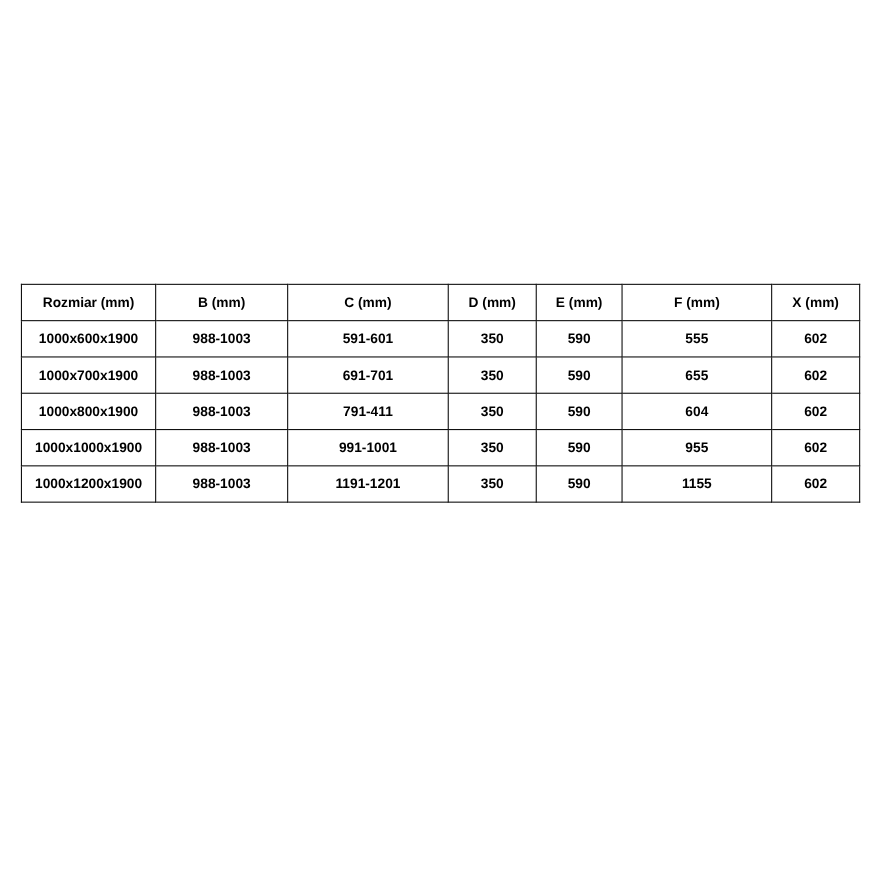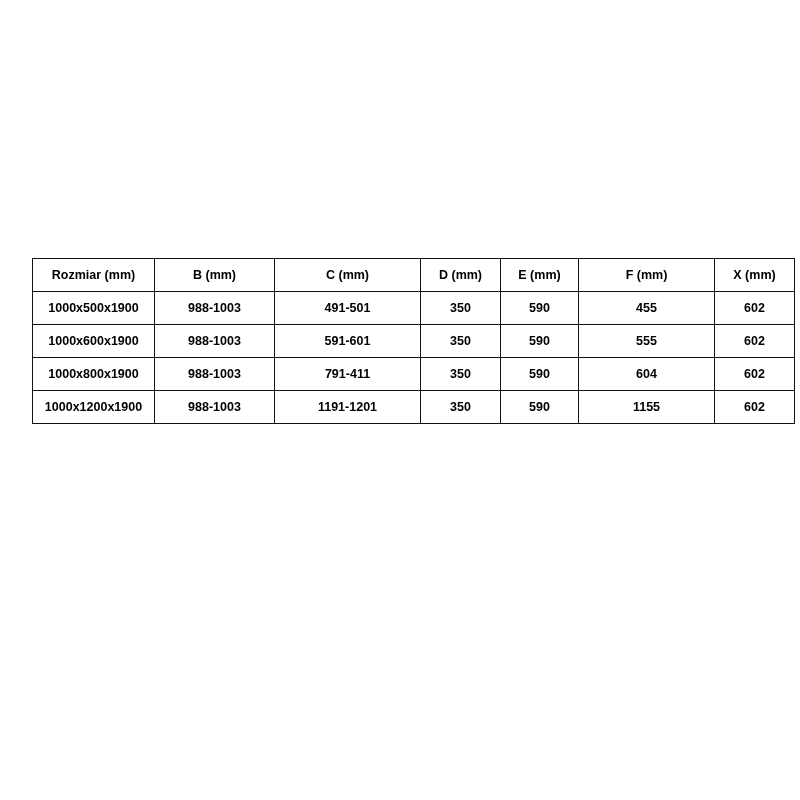--- a/index.html
+++ b/index.html
@@ -9,21 +9,21 @@
   }
   body {
     width: 800px;
     height: 800px;
     font-family: "Liberation Sans", sans-serif;
     color: #000000;
     position: relative;
   }
   .table-wrap {
     position: absolute;
-    left: 32px;
+    left: 19px;
     top: 258px;
     width: 762px;
   }
   table.spec {
     border-collapse: collapse;
     width: 762px;
     table-layout: fixed;
   }
   table.spec th,
   table.spec td {
@@ -70,44 +70,53 @@
         <th>B (mm)</th>
         <th>C (mm)</th>
         <th>D (mm)</th>
         <th>E (mm)</th>
         <th>F (mm)</th>
         <th>X (mm)</th>
       </tr>
     </thead>
     <tbody>
       <tr>
-        <td>1000x500x1900</td>
-        <td>988-1003</td>
-        <td>491-501</td>
-        <td>350</td>
-        <td>590</td>
-        <td>455</td>
-        <td>602</td>
-      </tr>
-      <tr>
         <td>1000x600x1900</td>
         <td>988-1003</td>
         <td>591-601</td>
         <td>350</td>
         <td>590</td>
         <td>555</td>
         <td>602</td>
       </tr>
       <tr>
+        <td>1000x700x1900</td>
+        <td>988-1003</td>
+        <td>691-701</td>
+        <td>350</td>
+        <td>590</td>
+        <td>655</td>
+        <td>602</td>
+      </tr>
+      <tr>
         <td>1000x800x1900</td>
         <td>988-1003</td>
         <td>791-411</td>
         <td>350</td>
         <td>590</td>
         <td>604</td>
+        <td>602</td>
+      </tr>
+      <tr>
+        <td>1000x1000x1900</td>
+        <td>988-1003</td>
+        <td>991-1001</td>
+        <td>350</td>
+        <td>590</td>
+        <td>955</td>
         <td>602</td>
       </tr>
       <tr>
         <td>1000x1200x1900</td>
         <td>988-1003</td>
         <td>1191-1201</td>
         <td>350</td>
         <td>590</td>
         <td>1155</td>
         <td>602</td>

